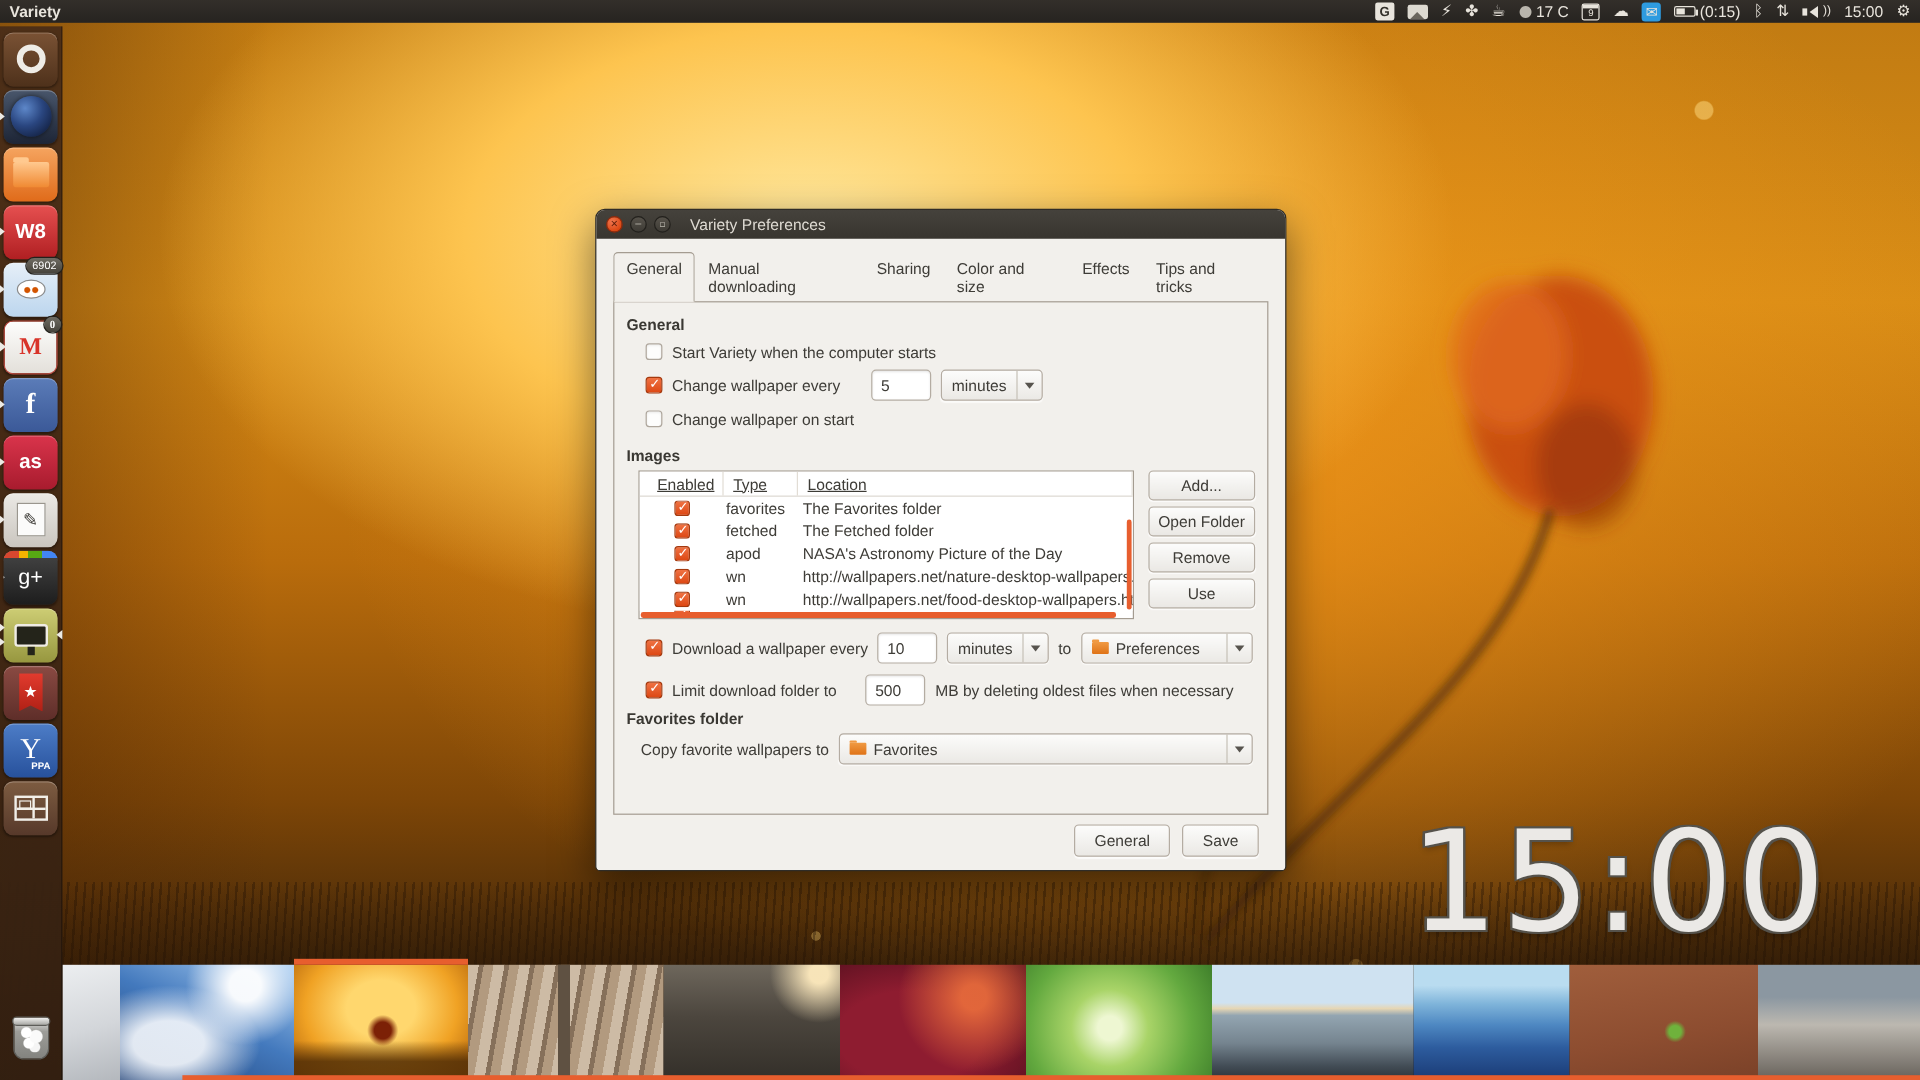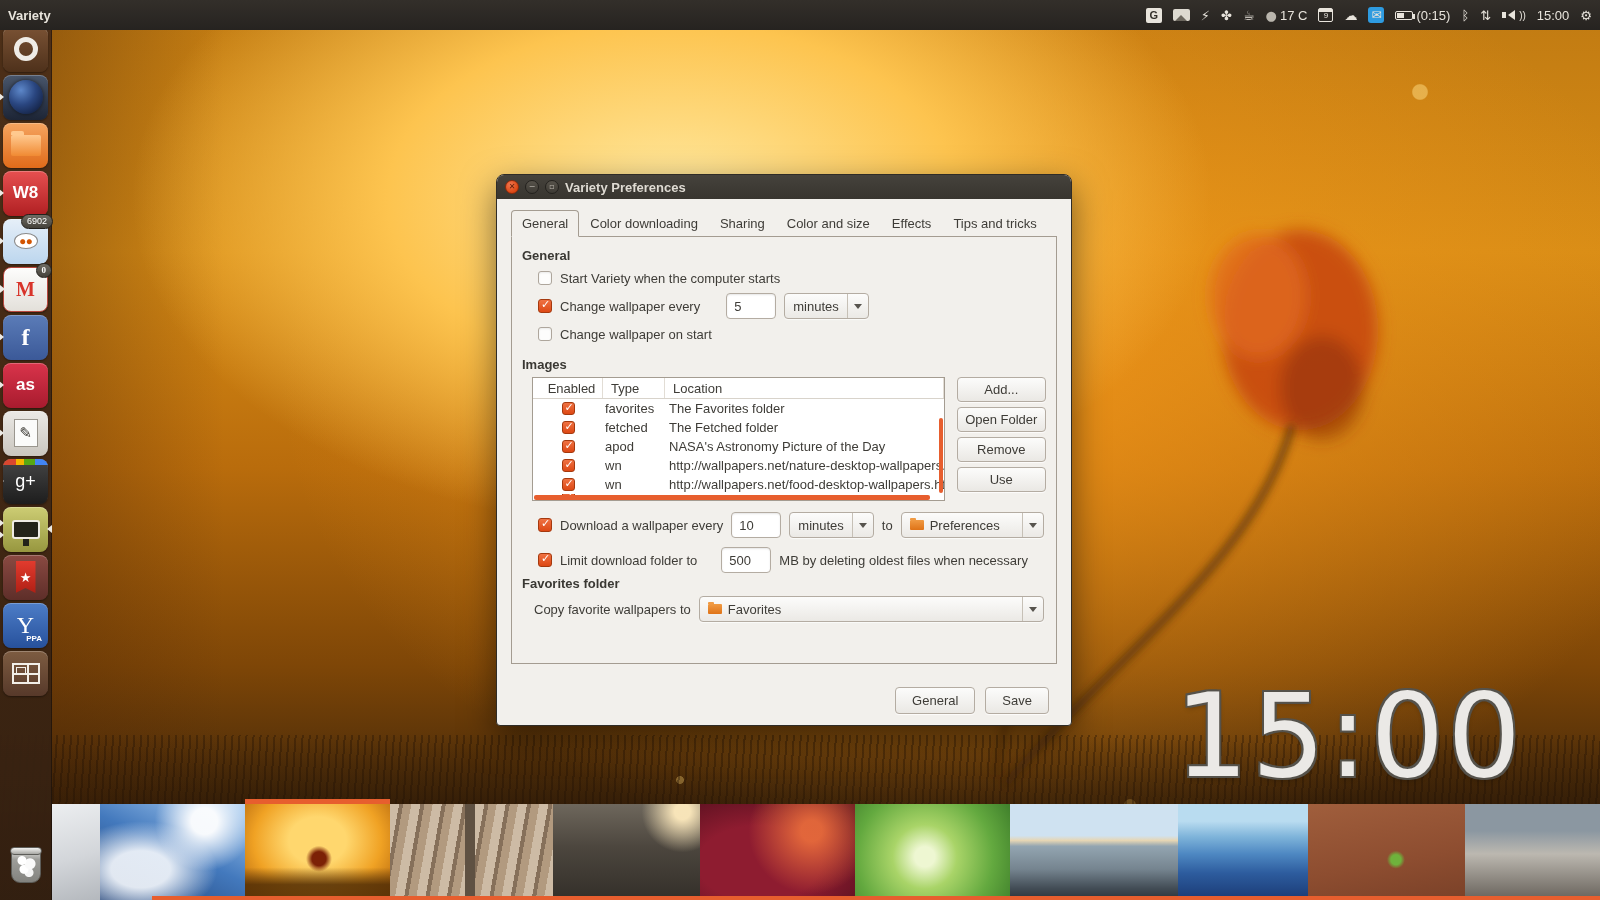--- a/index.html
+++ b/index.html
@@ -31,21 +31,21 @@
 
   
   .big-clock {
     position:absolute; right:76px; top:668px; z-index:5;
     font-size:116px; letter-spacing:3px; color:#ebe9e6; font-family:"DejaVu Sans",sans-serif;
     text-shadow:-2px -2px 0 #55524b, 2px -2px 0 #55524b, -2px 2px 0 #55524b, 2px 2px 0 #55524b, 0 3px 5px rgba(0,0,0,.25);
   }
 
   
   .panel {
-    position:absolute; top:0; left:0; right:0; height:30px; z-index:50;
+    position:absolute; top:0; left:0; right:0; height:19px; z-index:50;
     background:linear-gradient(180deg,#332f2a,#262320); color:#e8e4dc;
     display:flex; align-items:center; justify-content:space-between; padding:0 8px;
     font-size:13px;
   }
   .panel-app { font-weight:bold; }
   .tray { display:flex; align-items:center; gap:11px; }
   .tray-item { display:flex; align-items:center; gap:3px; white-space:nowrap; }
   .kbd-box { width:16px; height:15px; background:#e8e4dc; color:#33302a; font-size:11px; font-weight:bold;
     display:flex; align-items:center; justify-content:center; border-radius:2px; }
   .photo-ic { width:17px; height:12px; background:#ddd9d0; border-radius:2px; position:relative; overflow:hidden; }
@@ -129,21 +129,21 @@
 
   
   .dialog { position:absolute; left:496px; top:174px; width:576px; height:552px; z-index:60;
     border-radius:8px 8px 4px 4px; box-shadow:0 12px 34px rgba(0,0,0,.5); background:#f2f0ec; border:1px solid #2f2c27; }
   .titlebar { height:24px; background:linear-gradient(180deg,#45423c,#38352f); border-radius:7px 7px 0 0;
     display:flex; align-items:center; padding-left:8px; gap:6px; }
   .wbtn { width:14px; height:14px; border-radius:50%; display:flex; align-items:center; justify-content:center;
     font-size:8px; line-height:1; }
   .wbtn-close { background:radial-gradient(circle at 35% 30%, #f1764f, #dd4814 70%); border:1px solid #8e2a0c; color:#5e1d08; font-weight:bold; }
   .wbtn-min, .wbtn-max { background:linear-gradient(180deg,#56524a,#3e3b35); border:1px solid #23211d; color:#b9b5ac; }
-  .win-title { color:#dfdbd3; font-weight:bold; font-size:13px; }
+  .win-title { color:#dfdbd3; font-weight:normal; font-size:13px; margin-left:10px; }
 
   .tabs { display:flex; margin:11px 14px 0 14px; position:relative; z-index:2; font-size:13px; color:#3e3c37; }
   .tab { padding:5px 10px 4px; border:1px solid transparent; cursor:default; }
   .tab.active { background:#f2f0ec; border:1px solid #a49c91; border-bottom-color:#f2f0ec; border-radius:4px 4px 0 0; margin-bottom:-1px; font-weight:normal; }
 
   .nb { border:1px solid #a49c91; margin:0 14px; height:428px; padding:9px 10px; position:relative; font-size:13px; color:#3e3c37; }
   .heading { font-weight:bold; margin:2px 0 5px 0; color:#3a3833; }
   .crow { display:flex; align-items:center; margin:5px 0 5px 16px; height:26px; }
   .cb { width:14px; height:14px; border-radius:3px; margin-right:8px; flex:none; position:relative; }
   .cb.on { background:linear-gradient(180deg,#ef7243,#dd4814); border:1px solid #a5390e; }
@@ -157,21 +157,21 @@
     background:linear-gradient(180deg,#fcfcfb,#ebe9e5); margin-left:8px; box-shadow:0 1px 1px rgba(255,255,255,.7); }
   .combo .val { padding:0 8px; display:flex; align-items:center; gap:6px; }
   .combo .arr { border-left:1px solid #c6c0b6; align-self:stretch; display:flex; align-items:center; padding:0 6px; }
   .tri-down { width:0; height:0; border-left:4px solid transparent; border-right:4px solid transparent; border-top:5px solid #57544e; }
   .mini-folder { width:14px; height:10px; background:linear-gradient(180deg,#f09a43,#df7317); border-radius:1px; position:relative; flex:none; }
   .mini-folder:before { content:""; position:absolute; top:-2px; left:0; width:6px; height:2px; background:#f09a43; border-radius:1px 1px 0 0; }
 
   .images-flex { display:flex; margin-left:10px; gap:12px; }
   .itable { width:415px; border:1px solid #a49c91; background:#fff; position:relative; overflow:hidden; }
   .thead { display:flex; height:21px; align-items:center; border-bottom:1px solid #d8d3cb; color:#3e3c37; background:#fff; }
-  .thead .tc { border-right:1px solid #e2ddd5; height:100%; display:flex; align-items:center; padding-left:8px; }
+  .thead .tc { border-right:1px solid #e2ddd5; height:100%; display:flex; align-items:center; padding-left:8px;text-decoration:underline; }
   .trow { display:flex; height:19px; align-items:center; background:#fff; }
   .trow.sel { background:#e75e2e; color:#fff; }
   .tc { overflow:hidden; white-space:nowrap; }
   .c-en { width:70px; flex:none; justify-content:center; display:flex; align-items:center; }
   .c-type { width:62px; flex:none; padding-left:2px; }
   .c-loc { flex:1; padding-left:4px; }
   .cb.tbl { width:13px; height:13px; margin:0; }
   .partial-row { height:6px; overflow:hidden; display:flex; }
   .hscroll { position:absolute; bottom:0; left:1px; right:14px; height:5px; background:#e75e2e; border-radius:2px; }
   .vscroll { position:absolute; top:40px; bottom:7px; right:1px; width:4px; background:#e75e2e; border-radius:2px; }
@@ -351,21 +351,21 @@
 <div class="dialog">
   <div class="titlebar">
     <span class="wbtn wbtn-close glyph">✕</span>
     <span class="wbtn wbtn-min glyph">−</span>
     <span class="wbtn wbtn-max glyph">▫</span>
     <span class="win-title">Variety Preferences</span>
   </div>
 
   <div class="tabs">
     <span class="tab active">General</span>
-    <span class="tab">Color downloading</span>
+    <span class="tab">Manual downloading</span>
     <span class="tab">Sharing</span>
     <span class="tab">Color and size</span>
     <span class="tab">Effects</span>
     <span class="tab">Tips and tricks</span>
   </div>
 
   <div class="nb">
     <div class="heading">General</div>
 
     <div class="crow" style="height:20px;">

